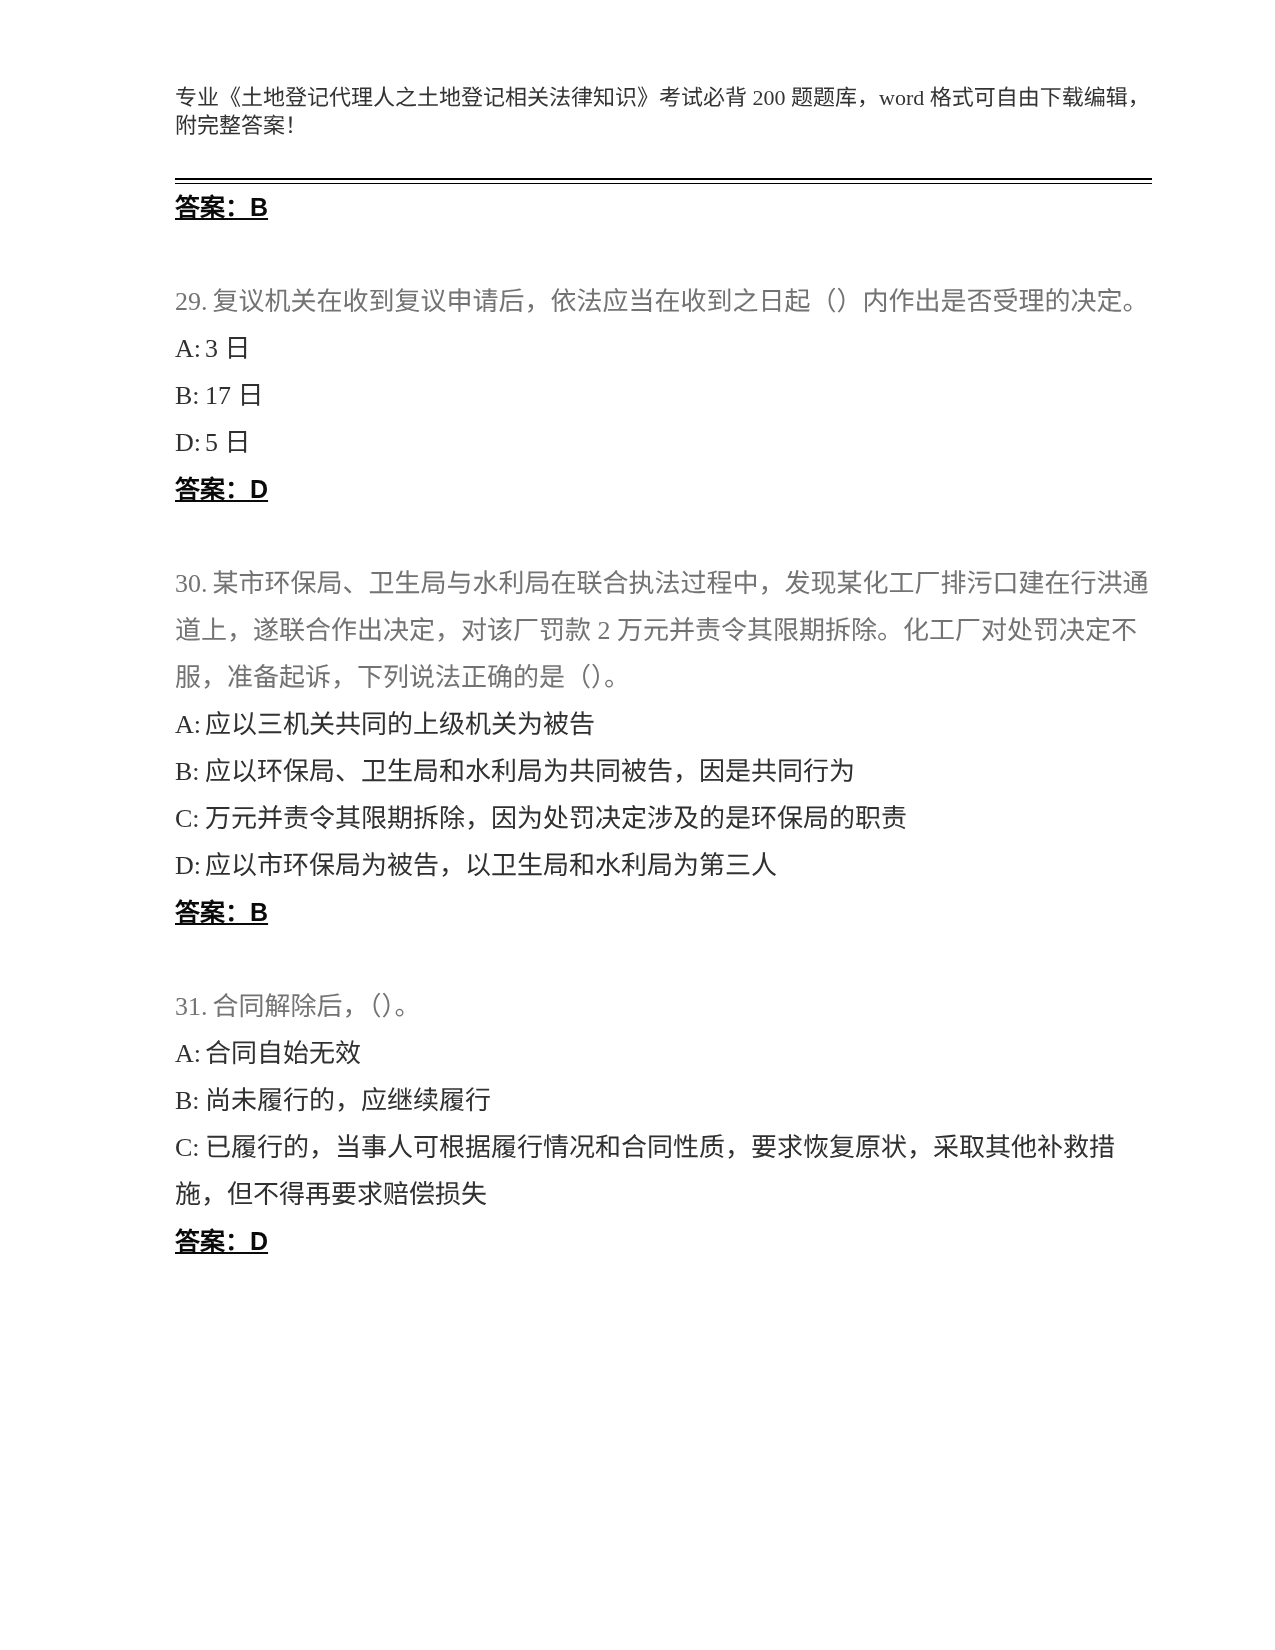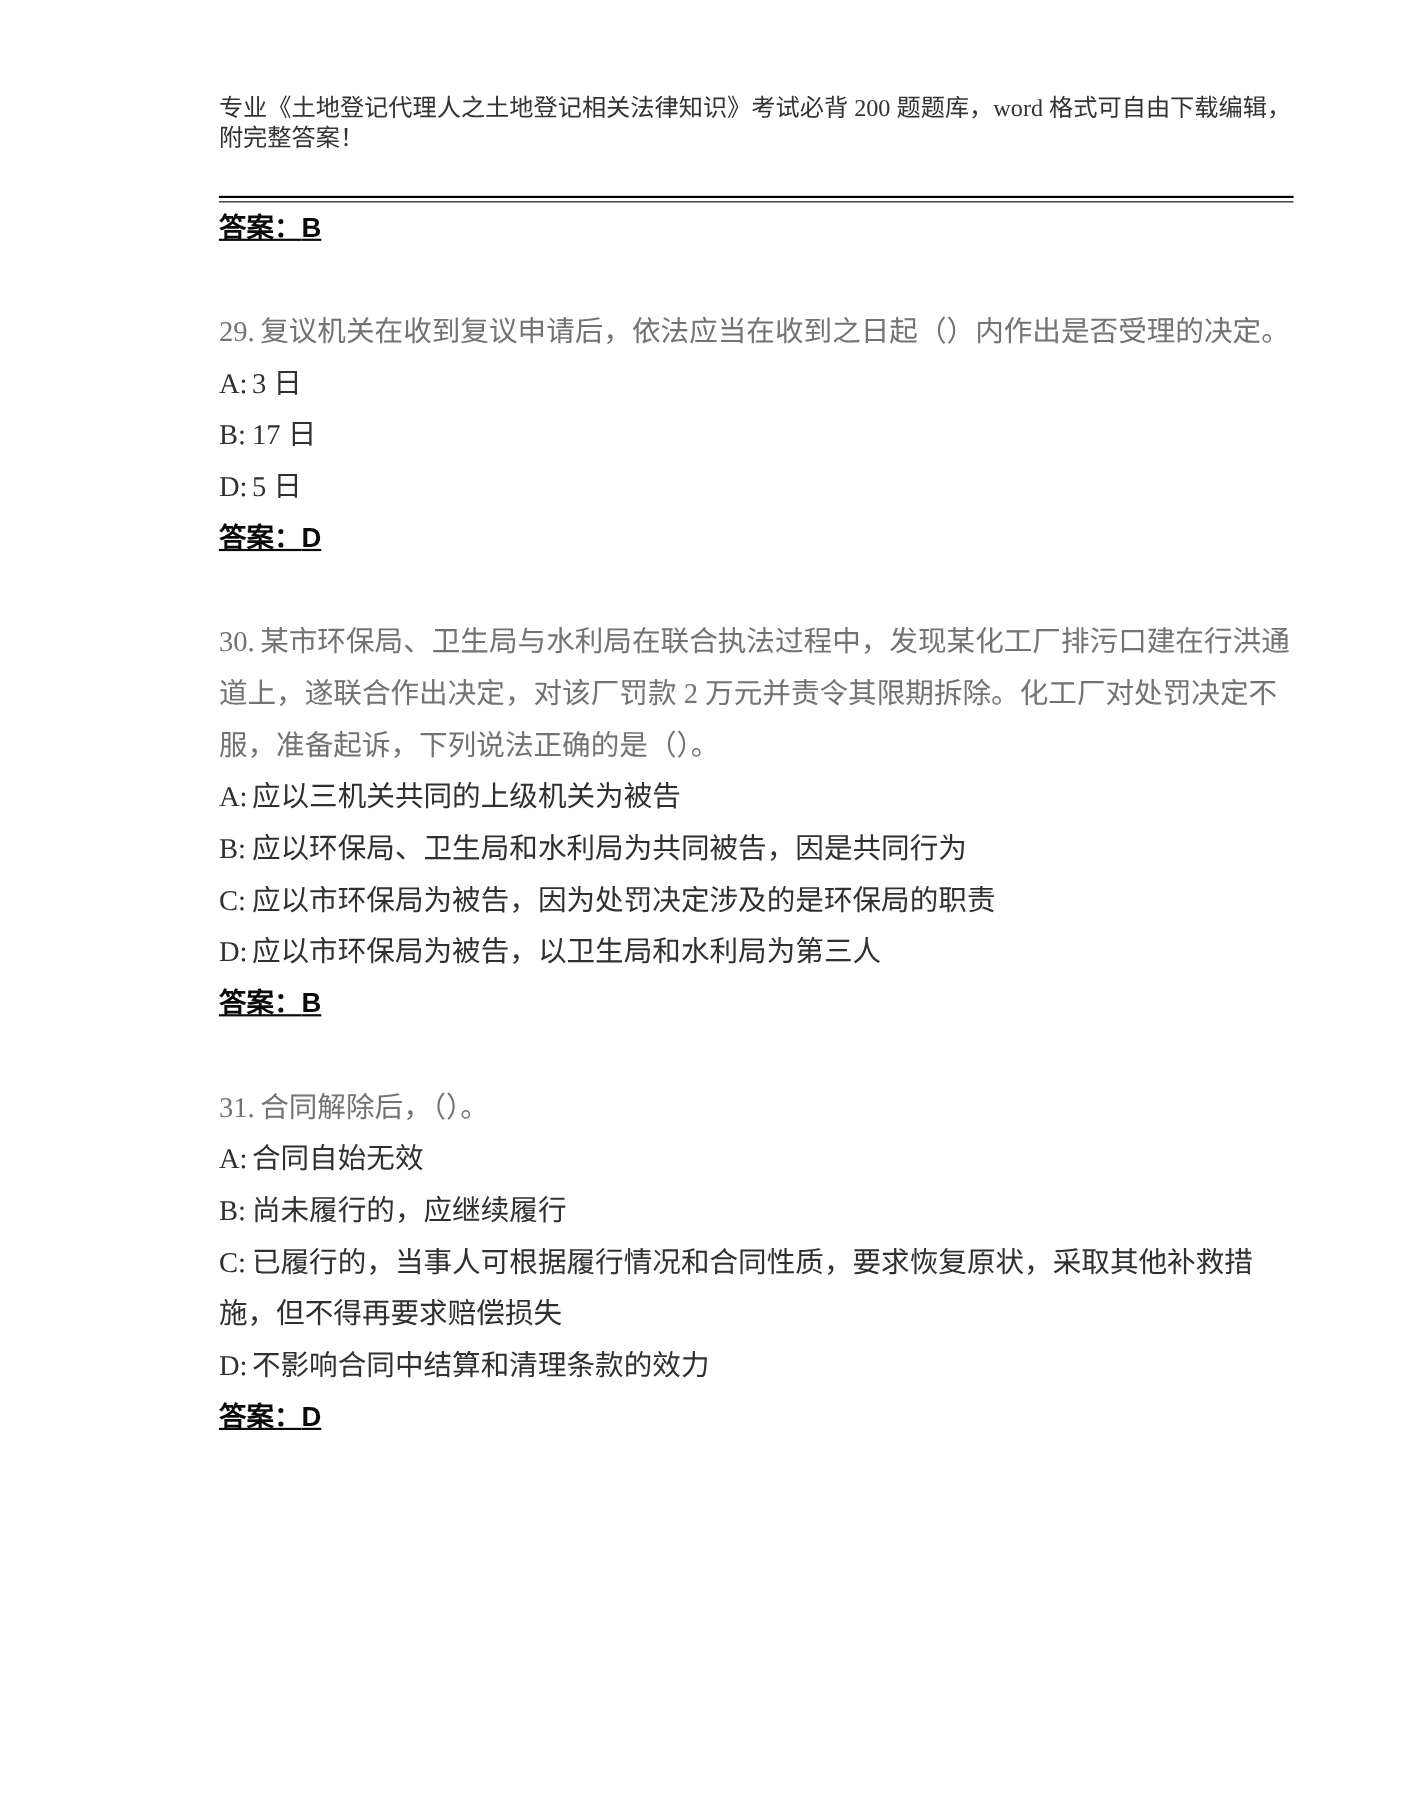--- a/index.html
+++ b/index.html
@@ -15,21 +15,21 @@
   }
   .page {
     position: relative;
     width: 1275px;
     height: 1650px;
     background: #ffffff;
     overflow: hidden;
   }
   .margin-box {
     position: absolute;
-    left: 199px;
+    left: 175px;
     top: 84px;
     width: 977px;
   }
   
   .header-text {
     margin: 0;
     font-size: 22px;
     line-height: 28px;
     color: #333333;
     font-weight: 400;
@@ -90,29 +90,28 @@
         <p class="option-line"><span class="opt-label">A:</span><span>3 日</span></p>
         <p class="option-line"><span class="opt-label">B:</span><span>17 日</span></p>
         <p class="option-line"><span class="opt-label">D:</span><span>5 日</span></p>
         <p class="answer-line"><span>答案：</span><span>D</span></p>
       </section>
 
       <section>
         <p class="stem"><span class="q-number">30.</span><span>某市环保局、卫生局与水利局在联合执法过程中，发现某化工厂排污口建在行洪通道上，遂联合作出决定，对该厂罚款 2 万元并责令其限期拆除。化工厂对处罚决定不服，准备起诉，下列说法正确的是（）。</span></p>
         <p class="option-line"><span class="opt-label">A:</span><span>应以三机关共同的上级机关为被告</span></p>
         <p class="option-line"><span class="opt-label">B:</span><span>应以环保局、卫生局和水利局为共同被告，因是共同行为</span></p>
-        <p class="option-line"><span class="opt-label">C:</span><span>应以市环保局为被告，因为处罚决定涉及的是环保局的职责</span></p>
+        <p class="option-line"><span class="opt-label">C:</span><span>万元并责令其限期拆除，因为处罚决定涉及的是环保局的职责</span></p>
         <p class="option-line"><span class="opt-label">D:</span><span>应以市环保局为被告，以卫生局和水利局为第三人</span></p>
         <p class="answer-line"><span>答案：</span><span>B</span></p>
       </section>
 
       <section>
         <p class="stem"><span class="q-number">31.</span><span>合同解除后，（）。</span></p>
         <p class="option-line"><span class="opt-label">A:</span><span>合同自始无效</span></p>
         <p class="option-line"><span class="opt-label">B:</span><span>尚未履行的，应继续履行</span></p>
         <p class="option-line"><span class="opt-label">C:</span><span>已履行的，当事人可根据履行情况和合同性质，要求恢复原状，采取其他补救措施，但不得再要求赔偿损失</span></p>
-        <p class="option-line"><span class="opt-label">D:</span><span>不影响合同中结算和清理条款的效力</span></p>
         <p class="answer-line"><span>答案：</span><span>D</span></p>
       </section>
 
     </div>
   </div>
 </div>
 
 </body></html>

